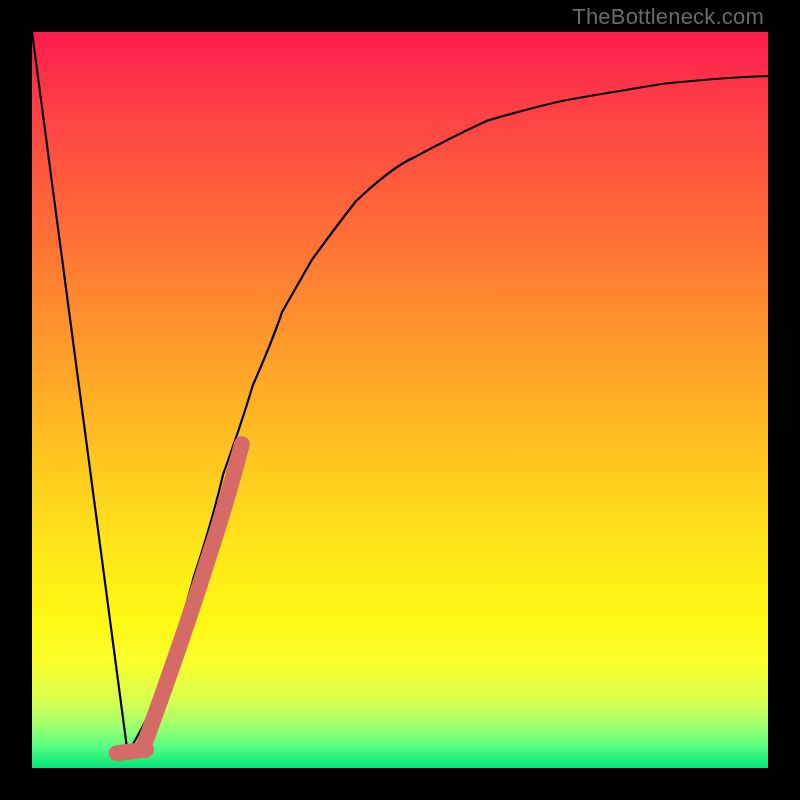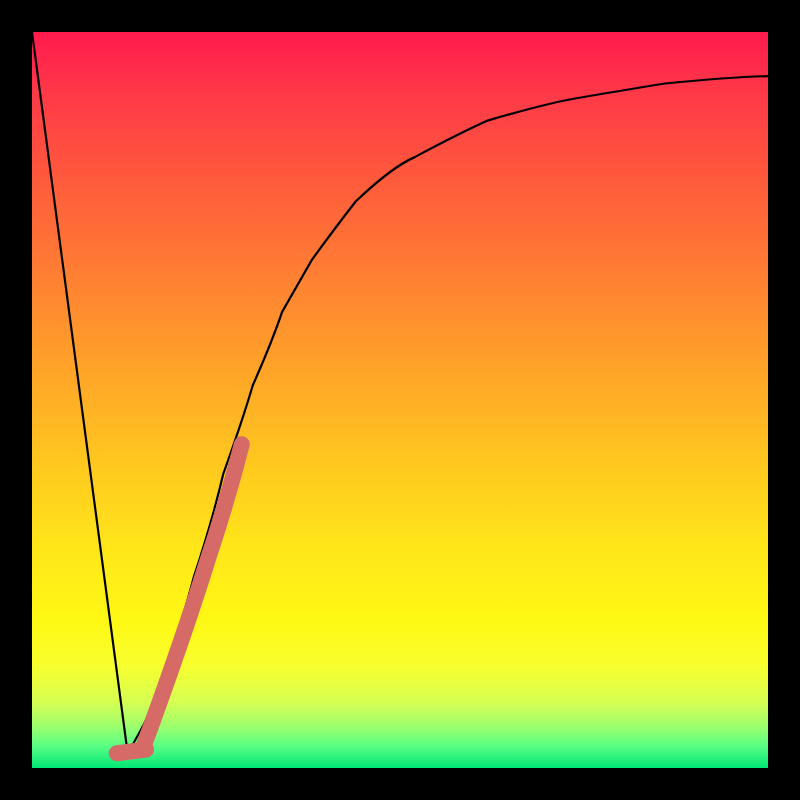--- a/index.html
+++ b/index.html
@@ -85,13 +85,14 @@
                Q 700 45, 736 44.16" stroke="#000" stroke-width="2.2" fill="none" stroke-linecap="round"></path>
 
       <path d="M 84.64 721.28 L 114.08 717.6" stroke="#d66a66" stroke-width="16" fill="none" stroke-linecap="round"></path>
 
       <path d="M 110.4 717.6
                Q 150 610, 175 530
                Q 195 470, 209.76 412.16" stroke="#d66a66" stroke-width="16" fill="none" stroke-linecap="round"></path>
     </svg>
   </div>
 
+  <div class="watermark">TheBottleneck.com</div>
 </div>
 
 </body></html>

